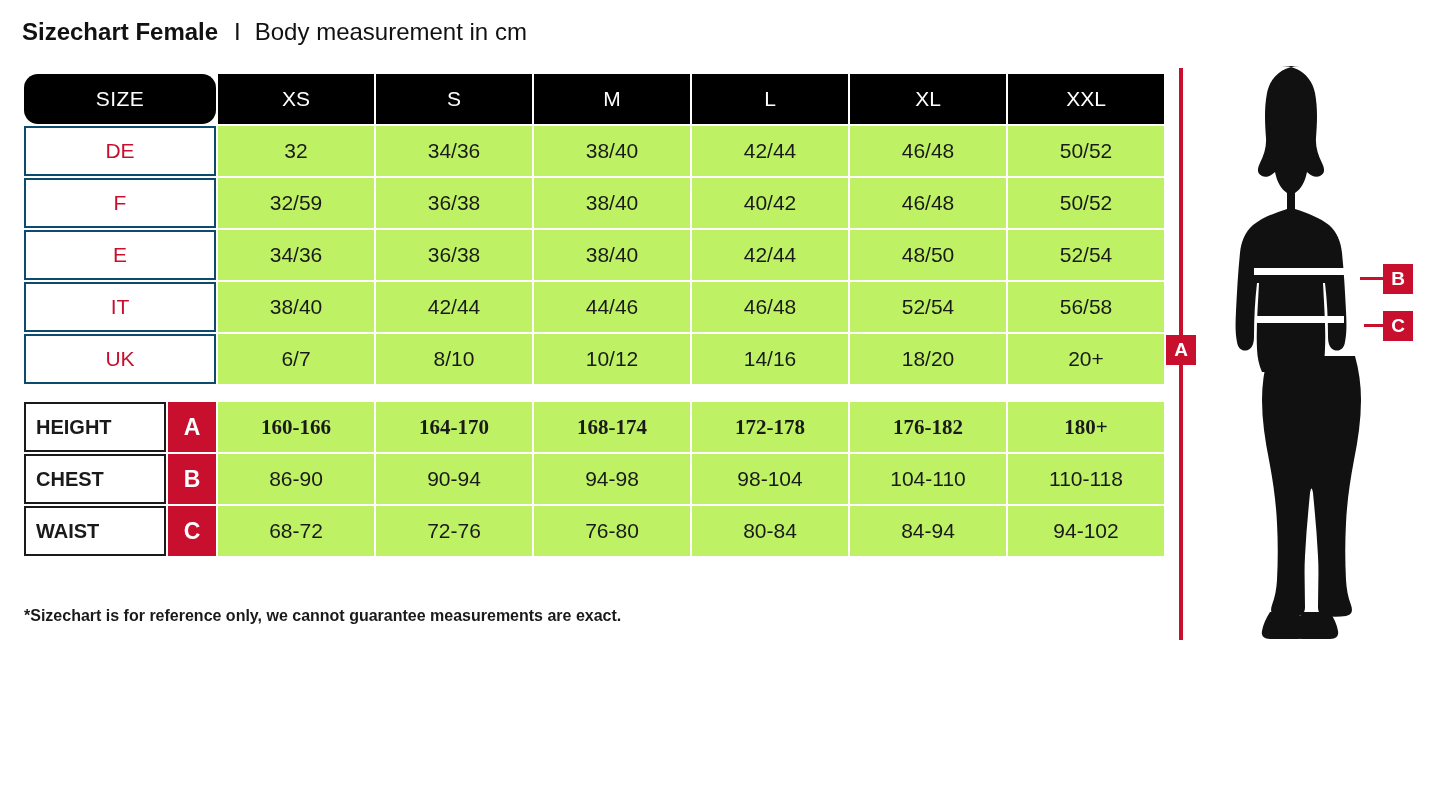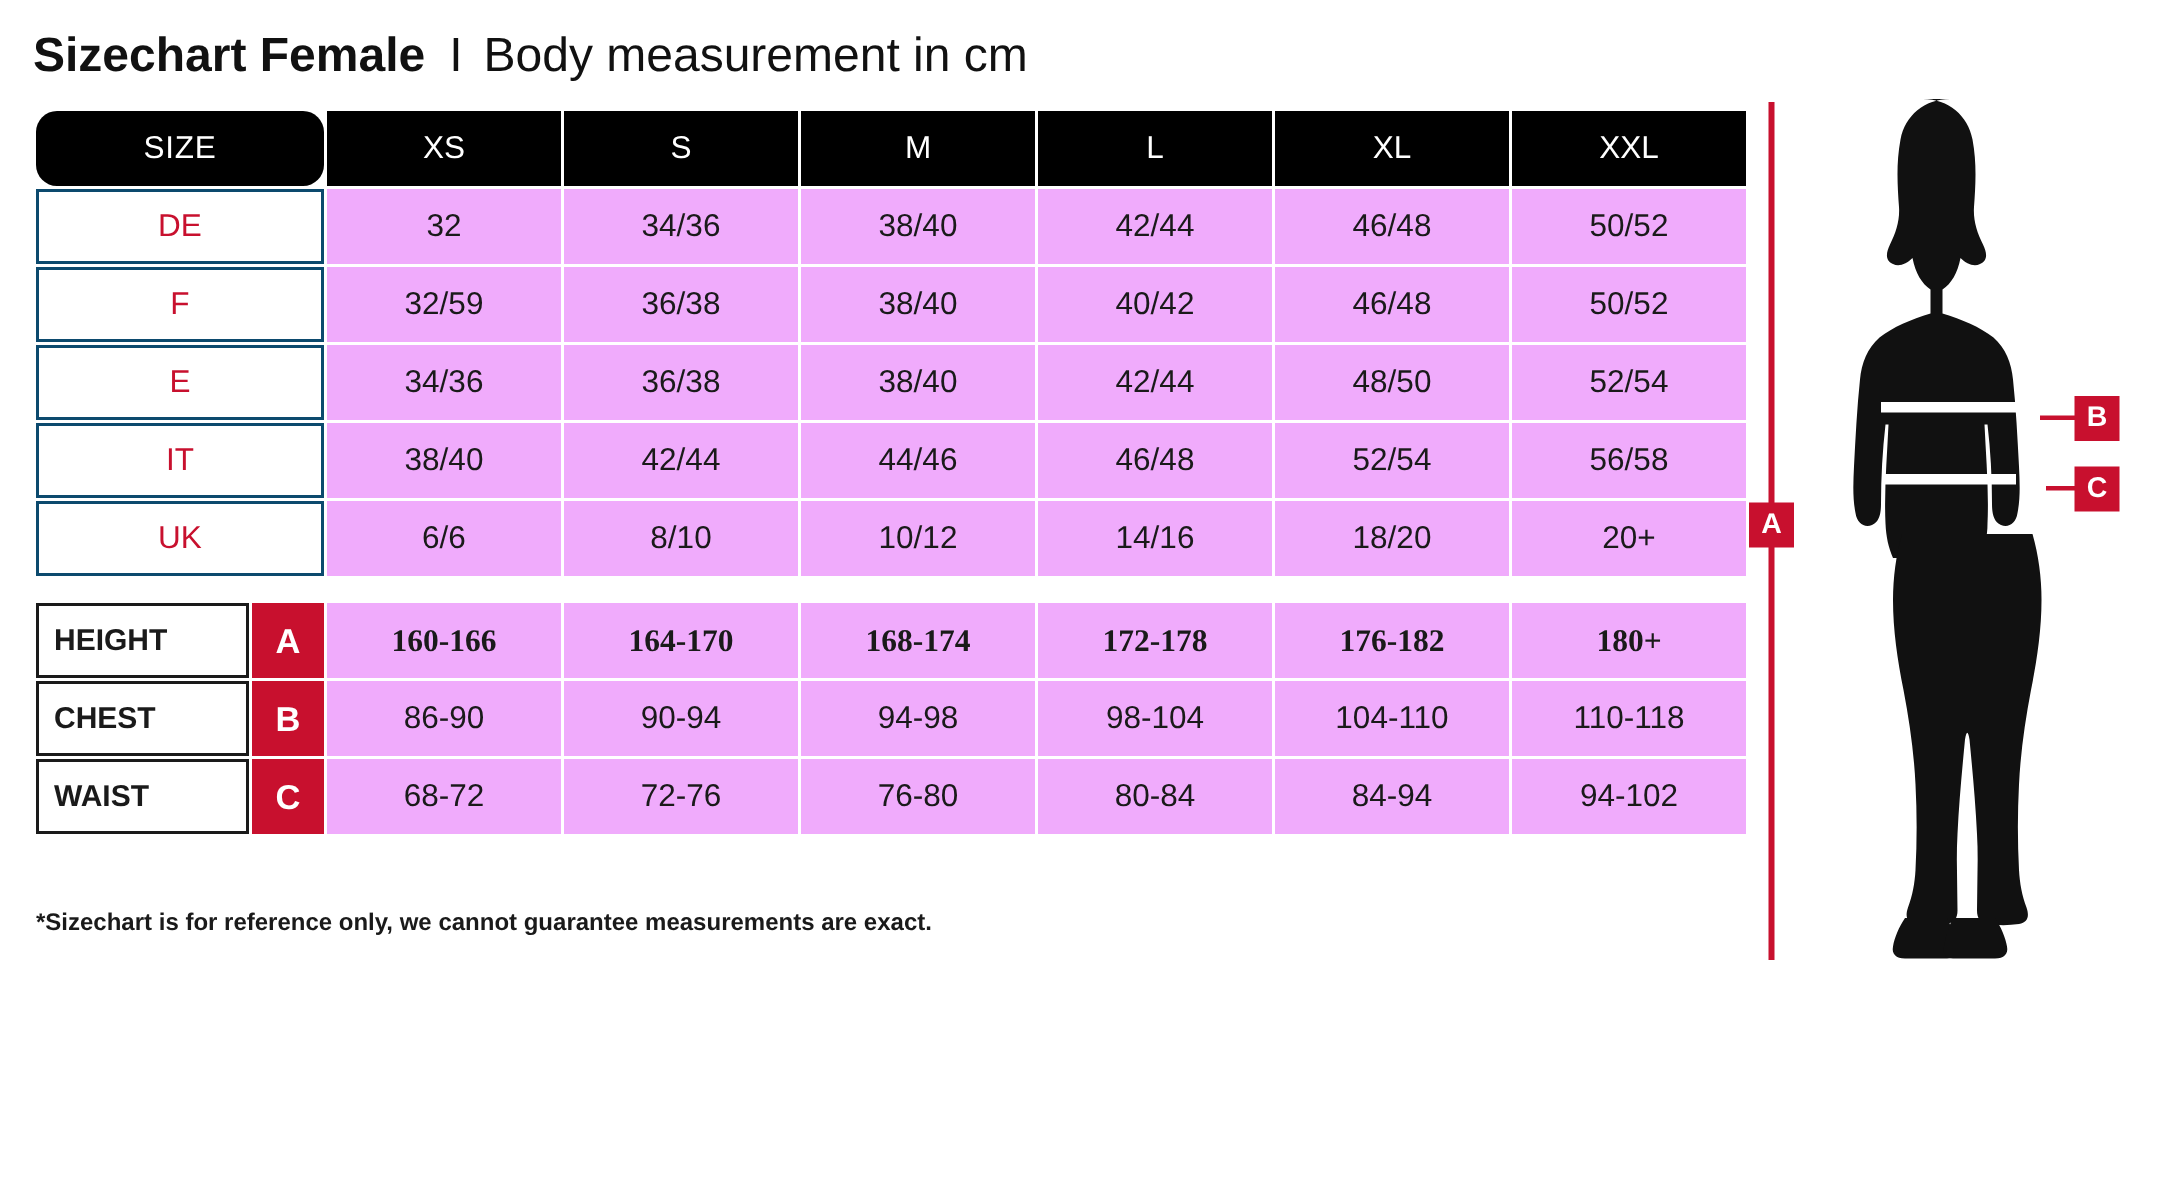--- a/index.html
+++ b/index.html
@@ -11,21 +11,21 @@
     color: #1a1a1a;
     overflow: hidden;
   }
   .page { position: relative; width: 1441px; height: 795px; }
 
   
   .title-row {
     position: absolute;
     left: 22px; top: 18px;
     display: flex; align-items: baseline;
-    font-size: 32px;
+    font-size: 24px;
     white-space: nowrap;
   }
   .title-bold { font-weight: bold; color: #111; }
   .title-sep { font-weight: normal; color: #111; margin: 0 14px 0 16px; }
   .title-rest { font-weight: normal; color: #111; }
 
   
   .table-wrap {
     position: absolute;
     left: 22px; top: 72px;
@@ -59,21 +59,21 @@
   
   .cty {
     background: #ffffff;
     border: 2px solid #0c4a6e;
     color: #c8102e;
     font-weight: bold;
     font-size: 22px;
   }
   
   .dat {
-    background: #f0abfc;
+    background: #bef264;
     color: #1a1a1a;
     font-size: 21px;
   }
   .dat.bold { font-weight: bold; font-family: Liberation Serif, serif; }
 
   
   tr.spacer td { height: 14px; background: transparent; padding: 0; border: 0; }
 
   
   .meas-cell { padding: 0; background: transparent; }
@@ -215,21 +215,21 @@
           <td class="dat">38/40</td>
           <td class="dat">42/44</td>
           <td class="dat">44/46</td>
           <td class="dat">46/48</td>
           <td class="dat">52/54</td>
           <td class="dat">56/58</td>
         </tr>
 
         <tr>
           <td class="cty">UK</td>
-          <td class="dat">6/6</td>
+          <td class="dat">6/7</td>
           <td class="dat">8/10</td>
           <td class="dat">10/12</td>
           <td class="dat">14/16</td>
           <td class="dat">18/20</td>
           <td class="dat">20+</td>
         </tr>
 
         <tr class="spacer">
           <td colspan="7"></td>
         </tr>

